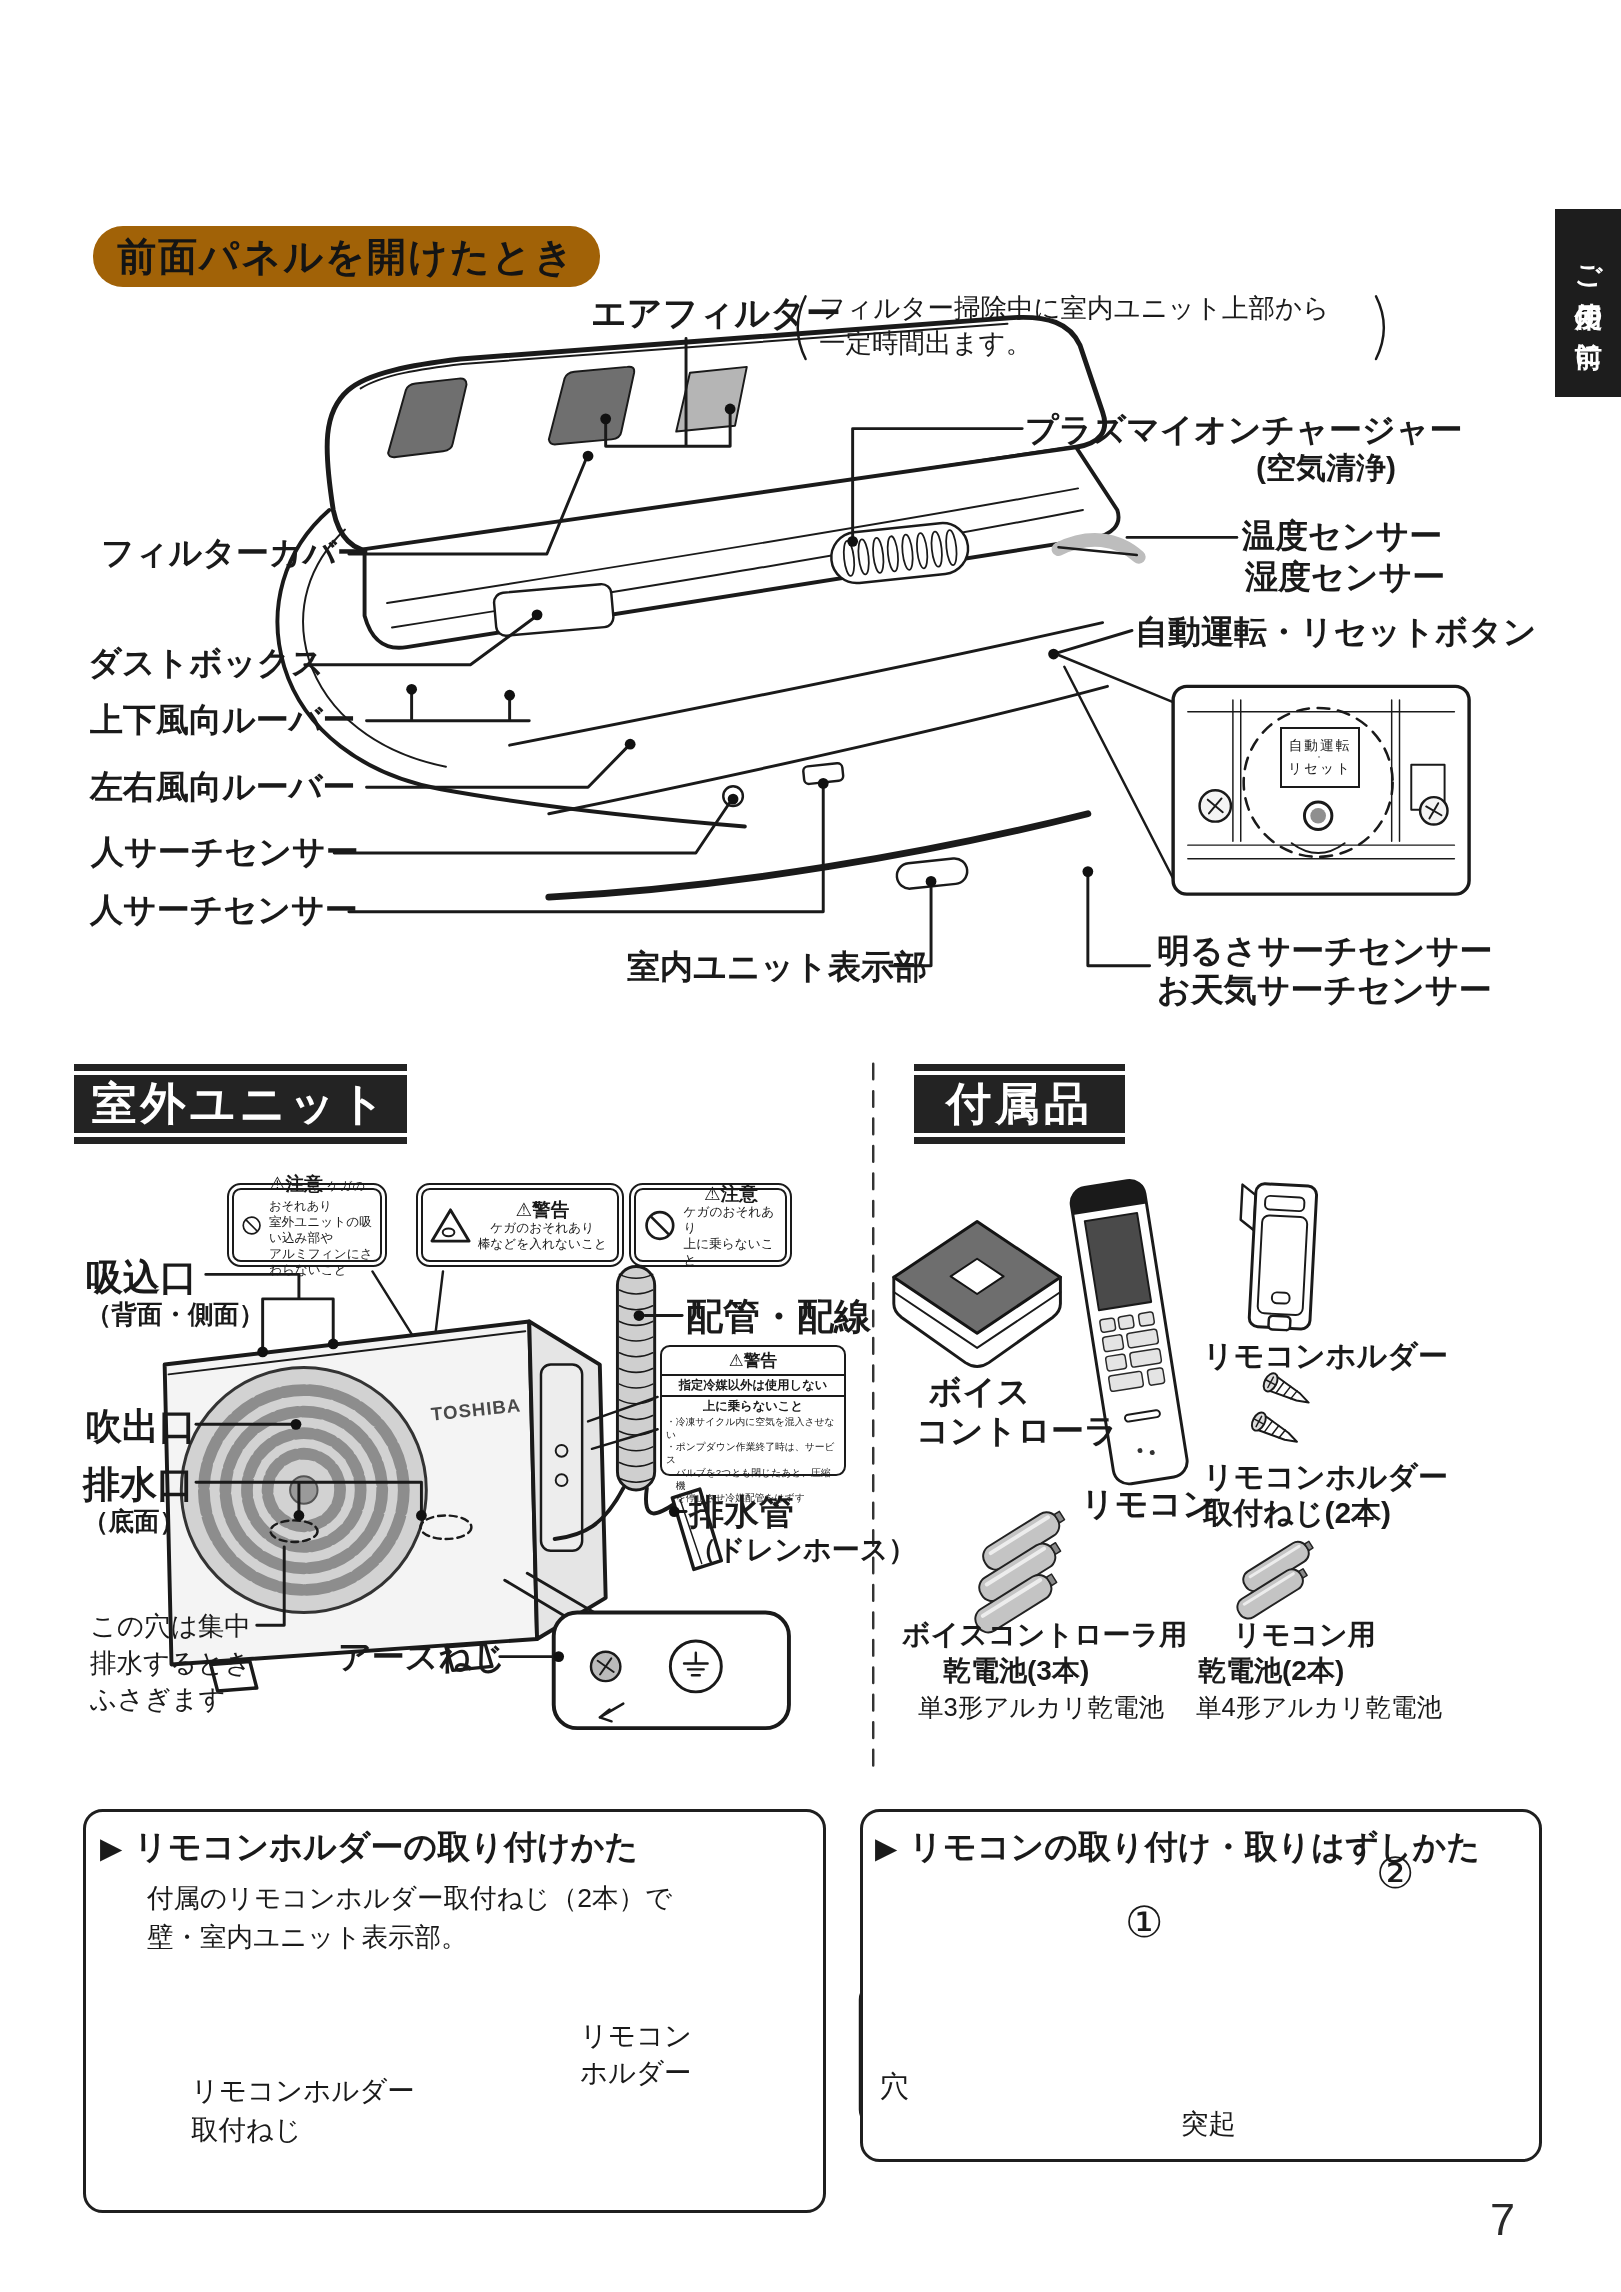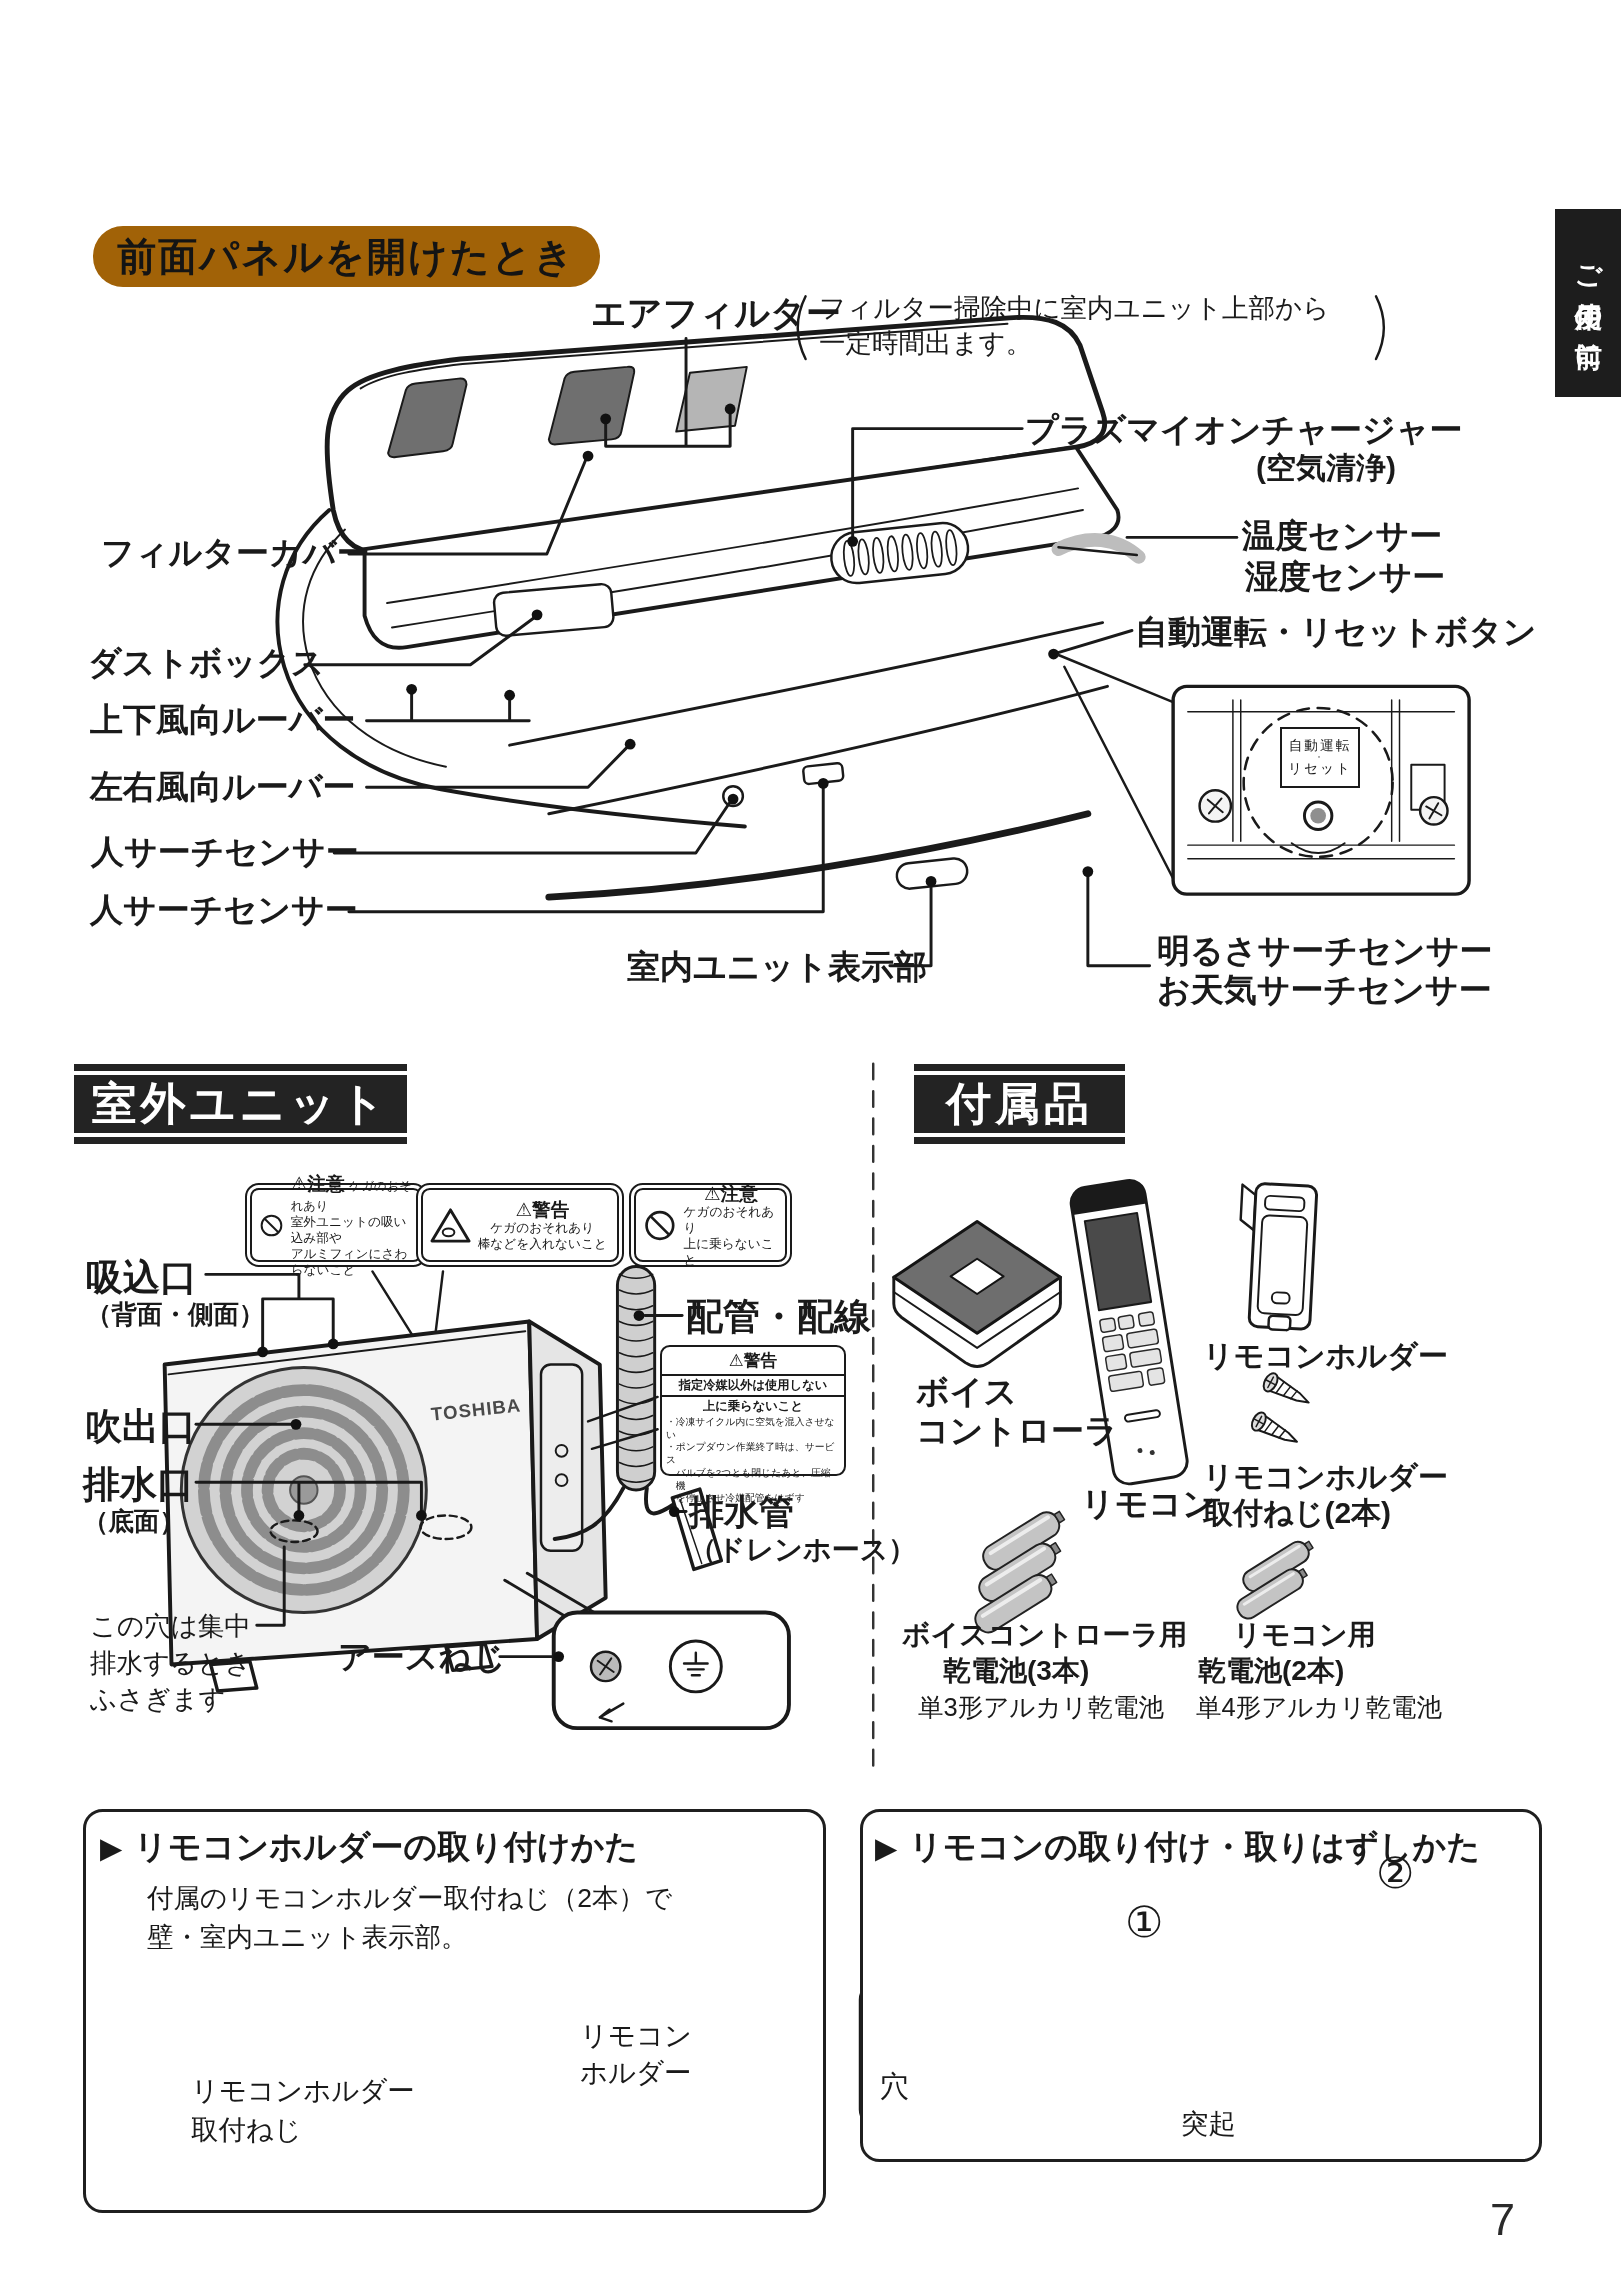--- a/index.html
+++ b/index.html
@@ -407,21 +407,21 @@
     <span class="dot">・</span>
     <span>リセット</span>
   </div>
 
   <div class="banner" style="left:74px;top:1064px;width:333px;height:80px">
     <div class="stripe st-top"></div>
     <span>室外ユニット</span>
     <div class="stripe st-bot"></div>
   </div>
 
-  <div class="wchip" style="left:245px;top:1183px;width:182px;height:84px">
+  <div class="wchip" style="left:227px;top:1183px;width:160px;height:84px">
     <div class="wchip-in">
       <svg width="37" height="37" viewBox="0 0 38 38">
         <circle cx="19" cy="19" r="15" fill="none" stroke="#1a1a1a" stroke-width="3"></circle>
         <line x1="9" y1="9" x2="29" y2="29" stroke="#1a1a1a" stroke-width="3"></line>
       </svg>
       <div class="wtext">
         <div><span class="wtitle"><span>⚠</span><span>注意</span></span>
           <span class="wsub">ケガのおそれあり</span></div>
         <div class="wline">室外ユニットの吸い込み部や</div>
         <div class="wline">アルミフィンにさわらないこと</div>
@@ -478,21 +478,21 @@
     <div class="wbox-b ind">バルブを2つとも閉じたあと、圧縮機</div>
     <div class="wbox-b ind">を停止させ冷媒配管をはずす</div>
   </div>
 
   <div class="banner" style="left:914px;top:1064px;width:211px;height:80px">
     <div class="stripe st-top"></div>
     <span>付属品</span>
     <div class="stripe st-bot"></div>
   </div>
 
-  <div class="lbl l34 topz" style="left:916px;top:1374px;width:127px;text-align:left">ボイス</div>
+  <div class="lbl l34 topz" style="left:916px;top:1374px;width:127px;text-align:center">ボイス</div>
   <div class="lbl l34 topz" style="left:916px;top:1413px;width:127px;text-align:center">コントローラ</div>
   <div class="lbl l34 topz" style="left:1081px;top:1486px">リモコン</div>
   <div class="lbl l31 topz" style="left:1203px;top:1339px">リモコンホルダー</div>
   <div class="lbl l31 topz" style="left:1203px;top:1460px">リモコンホルダー</div>
   <div class="lbl l31 topz" style="left:1203px;top:1496px">取付ねじ(2本)</div>
   <div class="lbl l30 topz" style="left:902px;top:1619px">ボイスコントローラ用</div>
   <div class="lbl l30 topz" style="left:943px;top:1655px">乾電池(3本)</div>
   <div class="lbl n26 topz" style="left:918px;top:1693px">単3形アルカリ乾電池</div>
   <div class="lbl l30 topz" style="left:1233px;top:1619px">リモコン用</div>
   <div class="lbl l30 topz" style="left:1198px;top:1655px">乾電池(2本)</div>

